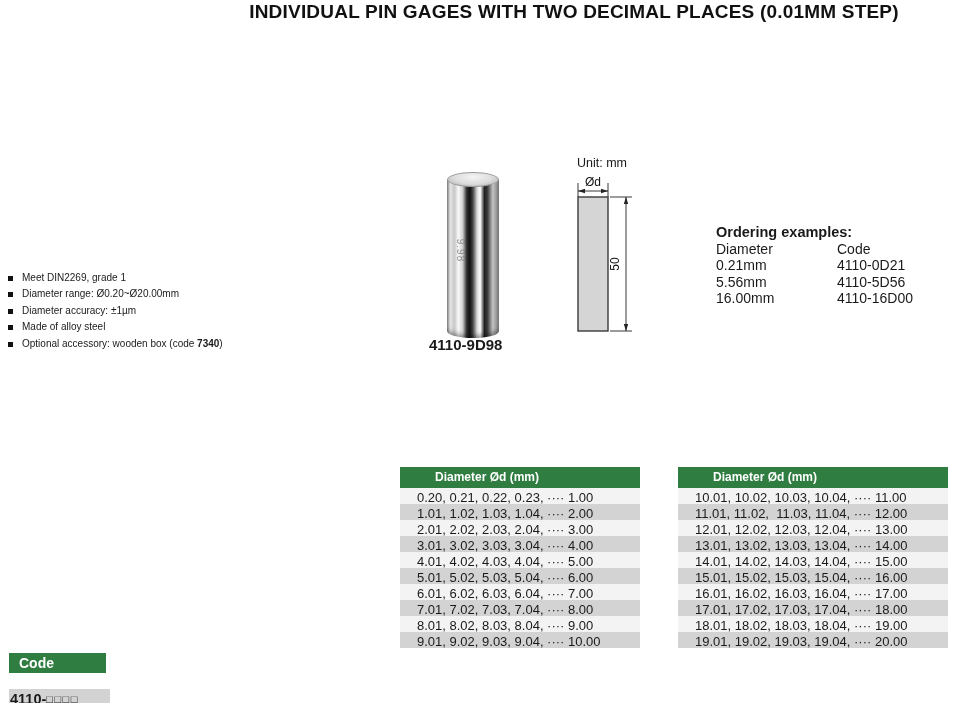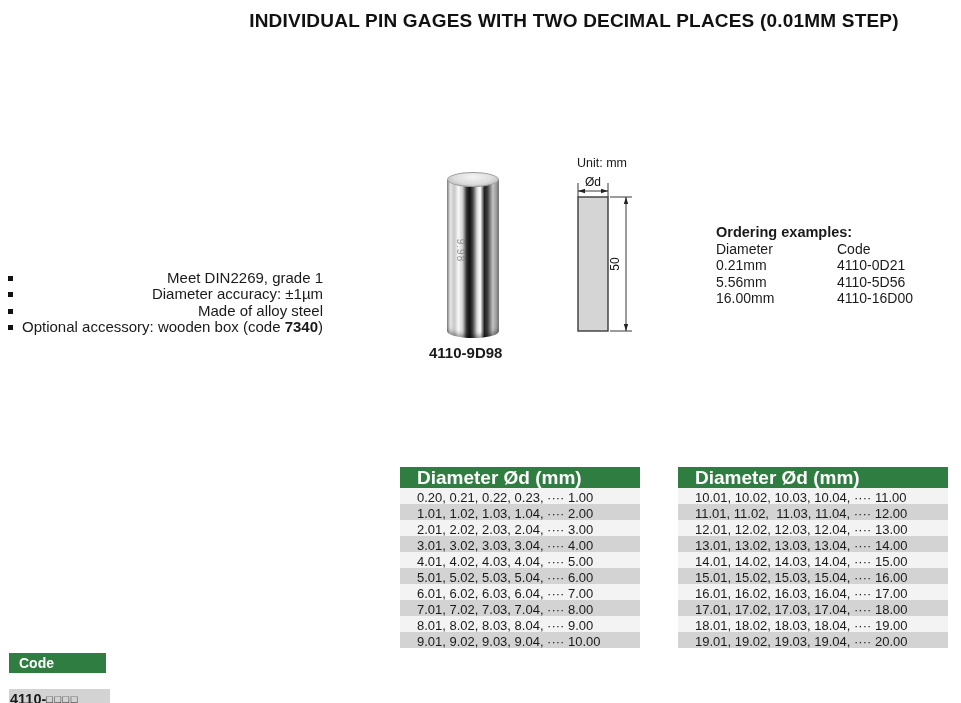--- a/index.html
+++ b/index.html
@@ -9,26 +9,26 @@
     --ink:#1a1a1a;
   }
   *{margin:0;padding:0;box-sizing:border-box;}
   html,body{background:#fff;}
   body{
     width:961px;height:703px;position:relative;overflow:hidden;
     font-family:"Liberation Sans",sans-serif;color:var(--ink);
   }
   
   .title{
-    position:absolute;left:190px;top:10px;width:768px;
+    position:absolute;left:190px;top:1px;width:768px;
     text-align:center;font-size:19px;font-weight:bold;letter-spacing:.2px;color:#111;
   }
   
   .features{position:absolute;left:8px;top:270px;list-style:none;}
-  .features li{display:flex;align-items:flex-start;line-height:16.4px;font-size:15px;justify-content:space-between;}
+  .features li{display:flex;align-items:flex-start;line-height:16.4px;font-size:10px;}
   .features .sq{flex:0 0 auto;width:5px;height:5px;background:#111;margin:6px 9px 0 0;}
   .features b{font-weight:bold;}
   
   .pin{
     position:absolute;left:447px;top:179px;width:52px;height:159px;
     background:linear-gradient(90deg,
       #8f8f8f 0%, #e9e9e9 6%, #c7c7c7 14%, #f9f9f9 22%, #d0d0d0 30%,
       #2f2f2f 38%, #101010 44%, #4a4a4a 50%, #dadada 58%, #ffffff 64%,
       #1f1f1f 72%, #3f3f3f 78%, #c2c2c2 88%, #9a9a9a 96%, #8a8a8a 100%);
     border-radius:0 0 50% 50% / 0 0 7px 7px;
@@ -36,39 +36,39 @@
   }
   .pin-top{
     position:absolute;left:0;top:-7px;width:52px;height:15px;border-radius:50%;
     background:radial-gradient(ellipse at 50% 30%, #f4f4f4 0%, #dcdcdc 55%, #a9a9a9 100%);
     border:1px solid #9c9c9c;
   }
   .pin-engraving{
     position:absolute;left:2px;top:66px;font-size:10px;color:#777;opacity:.75;
     transform:rotate(90deg);letter-spacing:1px;
   }
-  .model{position:absolute;left:429px;top:344px;font-size:15px;font-weight:bold;}
+  .model{position:absolute;left:429px;top:336px;font-size:15px;font-weight:bold;}
   
   .unit{position:absolute;left:577px;top:156px;font-size:12.5px;}
   .drawing{position:absolute;left:566px;top:172px;}
   .drawing line{stroke:#222;stroke-width:.9;}
   .drawing polygon{fill:#222;}
   .drawing text{font-family:"Liberation Sans",sans-serif;font-size:12px;fill:#111;}
   
   .ordering{position:absolute;left:716px;top:224px;width:245px;font-size:14px;line-height:16.6px;}
   .ord-head{font-weight:bold;font-size:14.5px;}
   .ord-row{display:flex;gap:24px;}
   .ord-row .c1{flex:0 0 97px;}
   
   .ptable{position:absolute;top:467px;}
   .ptable.left{left:400px;width:240px;}
   .ptable.right{left:678px;width:270px;}
   .thead{
-    background:var(--header-green);color:#fff;font-weight:bold;font-size:19px;
-    height:21px;line-height:21px;padding-left:17px;
+    background:var(--header-green);color:#fff;font-weight:bold;font-size:12px;
+    height:21px;line-height:21px;padding-left:35px;
   }
   .trow{
     height:16px;line-height:20.7px;font-size:13px;padding-left:17px;white-space:pre;
   }
   .trow:nth-child(odd){background:var(--row-gray);}
   .trow:nth-child(even){background:var(--row-light);}
   
   .codebox{position:absolute;left:9px;top:653px;}
   .code-head{
     background:var(--header-green);color:#fff;font-weight:bold;font-size:14px;
@@ -84,20 +84,24 @@
 </style>
 </head>
 <body>
 
 <h1 class="title">INDIVIDUAL PIN GAGES WITH TWO DECIMAL PLACES (0.01MM STEP)</h1>
 
 <ul class="features">
   <li>
       <span class="sq"></span>
       <span>Meet DIN2269, grade 1</span>
+    </li>
+  <li>
+      <span class="sq"></span>
+      <span>Diameter range: Ø0.20~Ø20.00mm</span>
     </li>
   <li>
       <span class="sq"></span>
       <span>Diameter accuracy: ±1µm</span>
     </li>
   <li>
       <span class="sq"></span>
       <span>Made of alloy steel</span>
     </li>
   <li>

